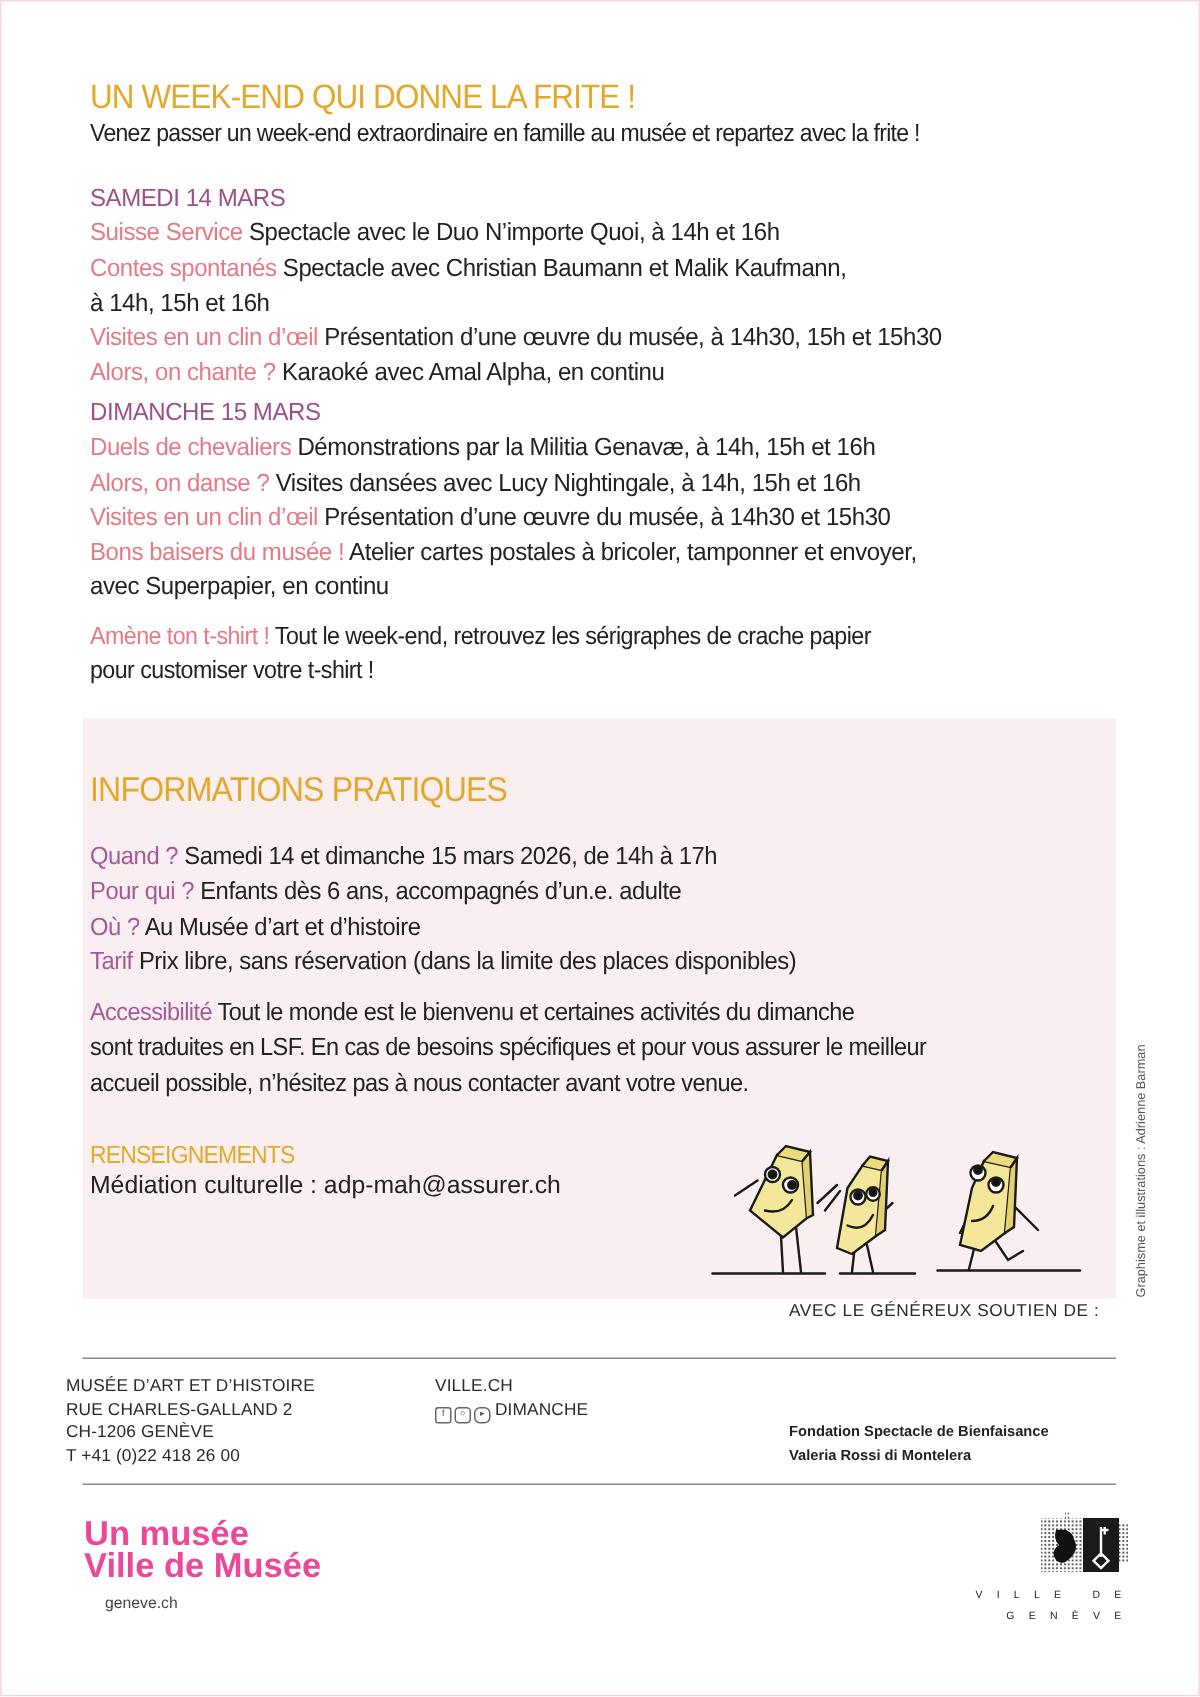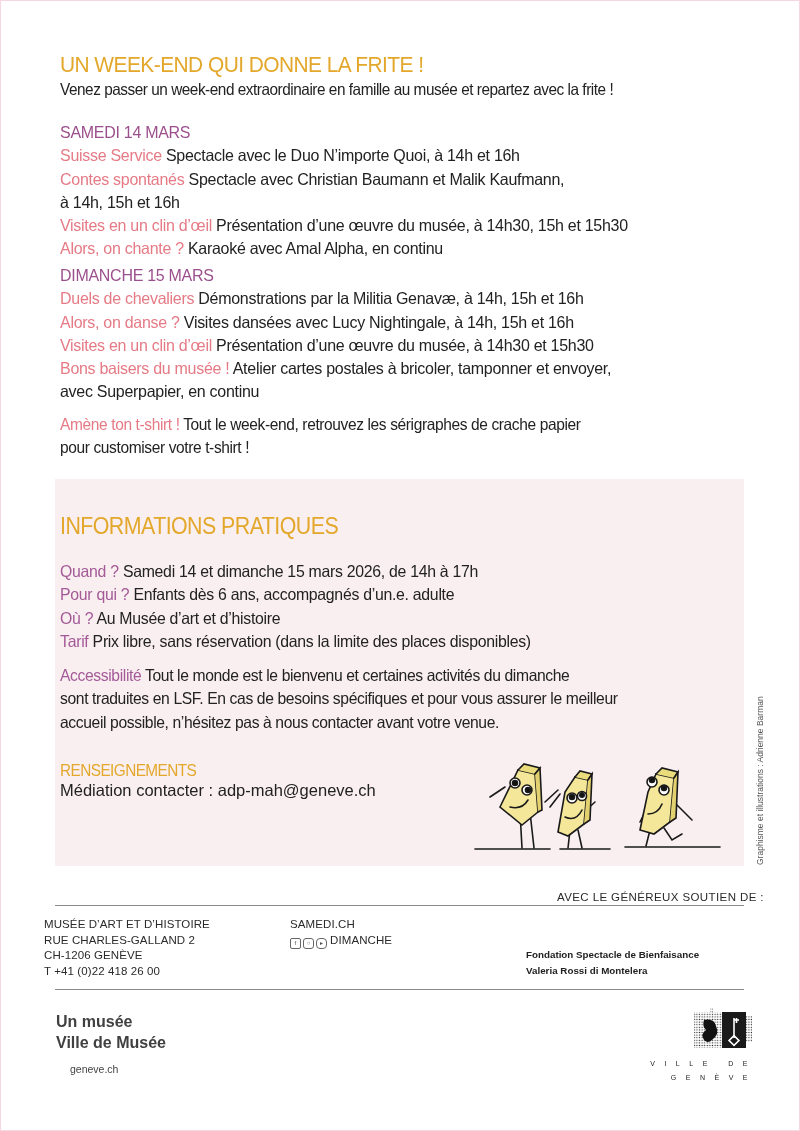--- a/index.html
+++ b/index.html
@@ -40,23 +40,23 @@
   .rens-title { left: 60px; top: 761px; font-size: 16.5px; color: #e3a82b; letter-spacing: -0.6px; white-space: nowrap; transform: scaleX(0.93); transform-origin: left; }
   .rens-line { left: 60px; top: 781px; font-size: 16.5px; color: #222; white-space: nowrap; }
   .credit {
     left: 755px; top: 865px; font-size: 8.5px; color: #555; white-space: nowrap;
     transform: rotate(-90deg); transform-origin: left top;
   }
   .hr { left: 55px; width: 689px; height: 1px; background: #8a8a8a; }
   .foot { font-size: 11.5px; line-height: 15.6px; color: #2a2a2a; white-space: nowrap; letter-spacing: 0.1px; }
   .social { display: inline-flex; gap: 2px; vertical-align: -1px; margin-right: 3px; }
   .social span { display: inline-block; width: 9px; height: 9px; border: 1px solid #666; border-radius: 2px; font-size: 6px; line-height: 9px; text-align: center; color: #555; }
-  .sponsor-title { left: 526px; top: 891px; font-size: 11.5px; color: #2a2a2a; letter-spacing: 0.4px; white-space: nowrap; margin-left: 31px; }
+  .sponsor-title { left: 526px; top: 868px; font-size: 11.5px; color: #2a2a2a; letter-spacing: 0.4px; white-space: nowrap; }
   .sponsors { left: 526px; top: 947px; font-size: 9.8px; line-height: 16px; font-weight: bold; color: #222; white-space: nowrap; }
-  .brand { left: 56px; top: 1012px; font-size: 16px; line-height: 20.5px; font-weight: bold; color: #404040; white-space: nowrap; }
+  .brand { left: 56px; top: 1012px; font-size: 23px; line-height: 20.5px; font-weight: bold; color: #ec4899; white-space: nowrap; }
   .brand-url { left: 56px; top: 1063px; font-size: 10.5px; color: #444; white-space: nowrap; margin-left: 14px; }
   .geneve-logo { left: 680px; top: 1000px; width: 80px; height: 60px; }
   .geneve-text { left: 637px; top: 1057px; font-size: 7px; letter-spacing: 9.5px; color: #222; line-height: 14px; white-space: nowrap; text-align: right; width: 120px; }
   .fries { left: 460px; top: 752px; width: 270px; height: 105px; }
 </style>
 </head>
 <body>
 
 <div class="page-border"></div>
 
@@ -96,21 +96,21 @@
   <div><span class="info-lbl">Tarif</span> <span class="txt">Prix libre, sans réservation (dans la limite des places disponibles)</span></div>
 </div>
 
 <div class="abs access">
   <div><span class="info-lbl">Accessibilité</span> <span class="txt">Tout le monde est le bienvenu et certaines activités du dimanche</span></div>
   <div class="txt">sont traduites en LSF. En cas de besoins spécifiques et pour vous assurer le meilleur</div>
   <div class="txt">accueil possible, n’hésitez pas à nous contacter avant votre venue.</div>
 </div>
 
 <div class="abs rens-title">RENSEIGNEMENTS</div>
-<div class="abs rens-line">Médiation contacter : adp-mah@geneve.ch</div>
+<div class="abs rens-line">Médiation culturelle : adp-mah@assurer.ch</div>
 
 <svg class="abs fries" viewBox="0 0 270 105">
   <g stroke="#1a1a1a" stroke-width="1.6" fill="none" stroke-linecap="round">
     <line x1="15" y1="97" x2="90" y2="97"></line>
     <line x1="100" y1="97" x2="150" y2="97"></line>
     <line x1="165" y1="95" x2="260" y2="95"></line>
 
     <g>
       <path d="M30 45 L45 35 M60 60 L62 96 M70 60 L74 96 M85 50 L98 38"></path>
       <path d="M40 55 L58 18 L75 22 L78 60 L62 73 Z" fill="#f4e79a"></path>
@@ -154,21 +154,21 @@
 <div class="abs hr" style="top:905px;"></div>
 
 <div class="abs foot" style="left:44px; top:917px;">
   <div>MUSÉE D’ART ET D’HISTOIRE</div>
   <div>RUE CHARLES-GALLAND 2</div>
   <div>CH-1206 GENÈVE</div>
   <div>T +41 (0)22 418 26 00</div>
 </div>
 
 <div class="abs foot" style="left:290px; top:917px;">
-  <div>SAMEDI.CH</div>
+  <div>VILLE.CH</div>
   <div>
     <span class="social">
       <span>f</span>
       <span style="border-radius:3px;">○</span>
       <span style="border-radius:4px;">▸</span>
     </span><span>DIMANCHE</span>
   </div>
 </div>
 
 <div class="abs sponsor-title">AVEC LE GÉNÉREUX SOUTIEN DE :</div>

